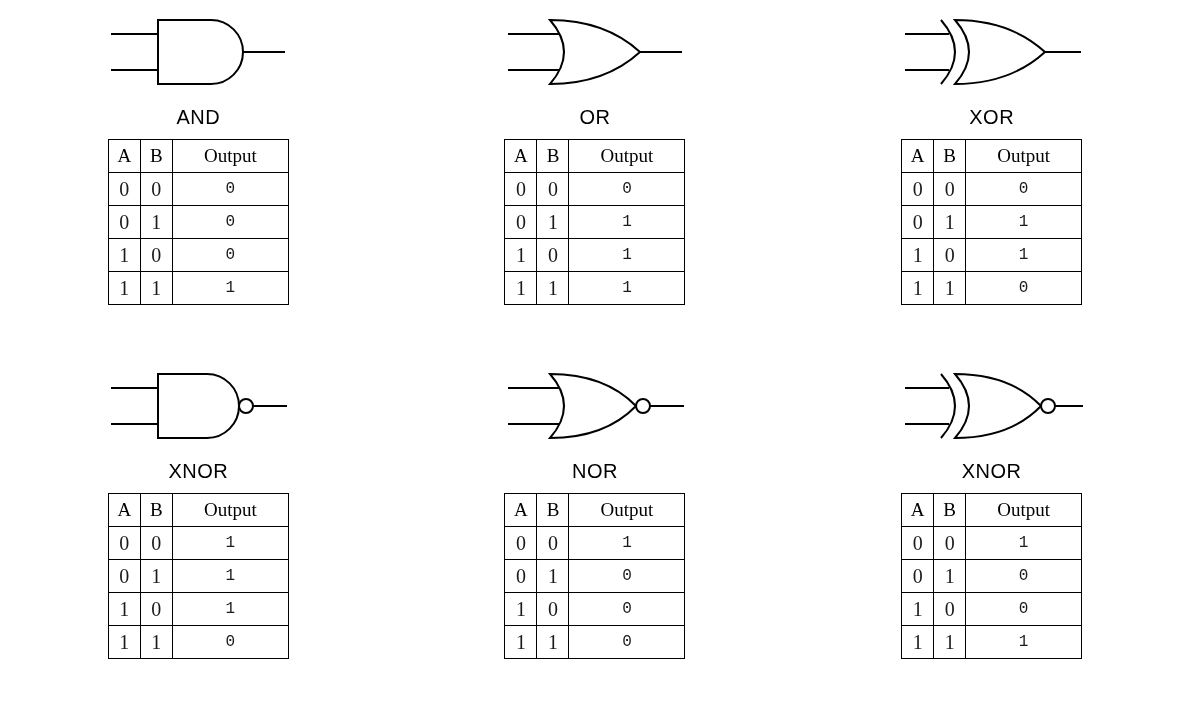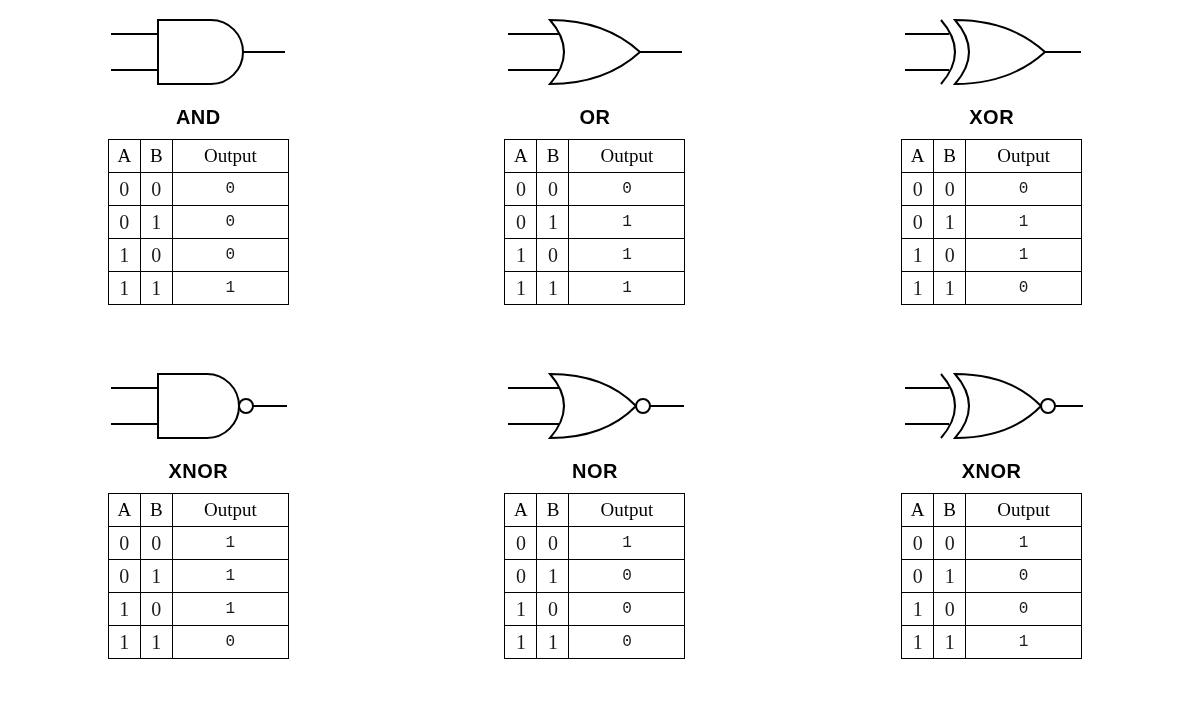--- a/index.html
+++ b/index.html
@@ -34,21 +34,21 @@
   }
   .symbol {
     height: 96px;
     display: flex;
     align-items: center;
     justify-content: center;
     margin-top: 4px;
   }
   .gate-name {
     font-family: "Liberation Sans", sans-serif;
-    font-weight: bold;
+    font-weight: normal;
     font-size: 20px;
     letter-spacing: 0.5px;
     margin-top: 6px;
     margin-bottom: 10px;
   }
   table.truth {
     border-collapse: collapse;
     font-family: "Liberation Serif", serif;
     background: #ffffff;
   }

